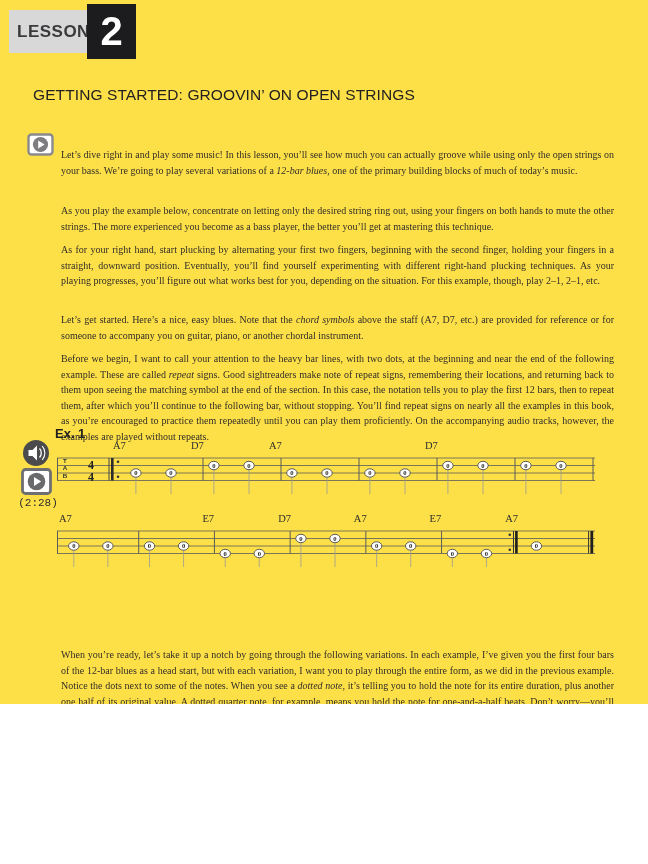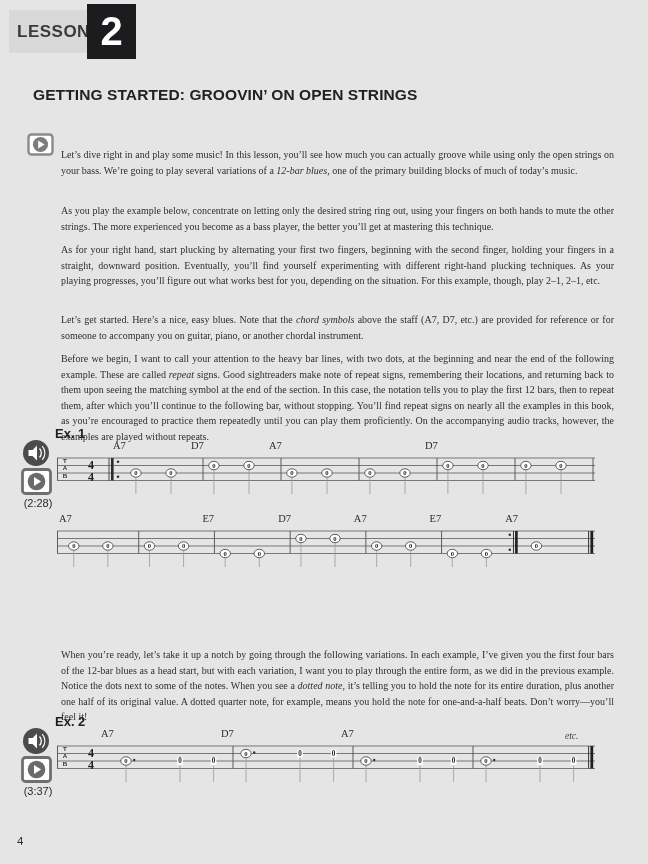--- a/index.html
+++ b/index.html
@@ -1,46 +1,46 @@
 <!DOCTYPE html>
 <html><head>
 <meta charset="utf-8">
 <style>
   html,body{margin:0;padding:0;background:#ffffff;}
-  .page{position:relative;width:648px;height:864px;background:#e5e5e5;overflow:hidden;
+  .page{position:relative;width:648px;height:704px;background:#fde047;overflow:hidden;
         font-family:"Liberation Serif",serif;color:#322d29;}
 
   
   .lesson-box{position:absolute;left:9px;top:10px;width:78px;height:43px;background:#d8d8d9;
               display:flex;align-items:center;padding-left:8px;box-sizing:border-box;}
   .lesson-box span{font-family:"Liberation Sans",sans-serif;font-weight:bold;font-size:17px;
                    color:#3a3a3c;letter-spacing:.5px;}
   .lesson-num{position:absolute;left:87px;top:4px;width:49px;height:55px;background:#1c1c1e;
               display:flex;align-items:center;justify-content:center;}
   .lesson-num span{font-family:"Liberation Sans",sans-serif;font-weight:bold;font-size:40px;color:#fff;}
 
   .page-title{position:absolute;left:33px;top:86px;margin:0;
-              font-family:"Liberation Sans",sans-serif;font-weight:bold;font-size:15.5px;
+              font-family:"Liberation Sans",sans-serif;font-weight:normal;font-size:15.5px;
               color:#232021;letter-spacing:.1px;}
 
   
   p.body{position:absolute;left:45px;width:553px;margin:16px;font-size:10px;line-height:15.5px;
          text-align:justify;color:#322d29;}
   .p0{top:131px}.p1{top:187px}.p2{top:226px}.p3{top:296px}.p4{top:335px}.p5{top:607px}.p6{top:631px}
 
   
   .ex-label{position:absolute;left:55px;font-family:"Liberation Sans",sans-serif;font-weight:bold;
             font-size:13px;color:#1f1f1f;}
   #ex1-label{top:426px}#ex2-label{top:714px}
   .icon-abs{position:absolute;}
   #p1-video{left:27px;top:133px;}
   #ex1-spk{left:22px;top:439px;}#ex1-play{left:21px;top:468px;}
   #ex2-spk{left:22px;top:727px;}#ex2-play{left:21px;top:756px;}
   .timestamp{position:absolute;left:10px;width:56px;text-align:center;
-             font-family:Liberation Sans, sans-serif;font-size:11px;color:#2b2b2b;}
+             font-family:Liberation Mono, monospace;font-size:11px;color:#2b2b2b;}
   #ex1-time{top:497px}#ex2-time{top:785px}
   svg.system{position:absolute;left:57px;width:538px;height:58px;overflow:visible;}
   #sys-0-0{top:440px}#sys-0-1{top:513px}#sys-1-0{top:728px}
   .etc-note{position:absolute;left:565px;top:731px;font-style:italic;font-size:9.5px;color:#3c3c3c;text-align:right;}
 
   .pageno{position:absolute;left:17px;top:835px;font-family:"Liberation Sans",sans-serif;
           font-size:11.5px;color:#2e2e2e;}
 </style>
 </head>
 <body>

